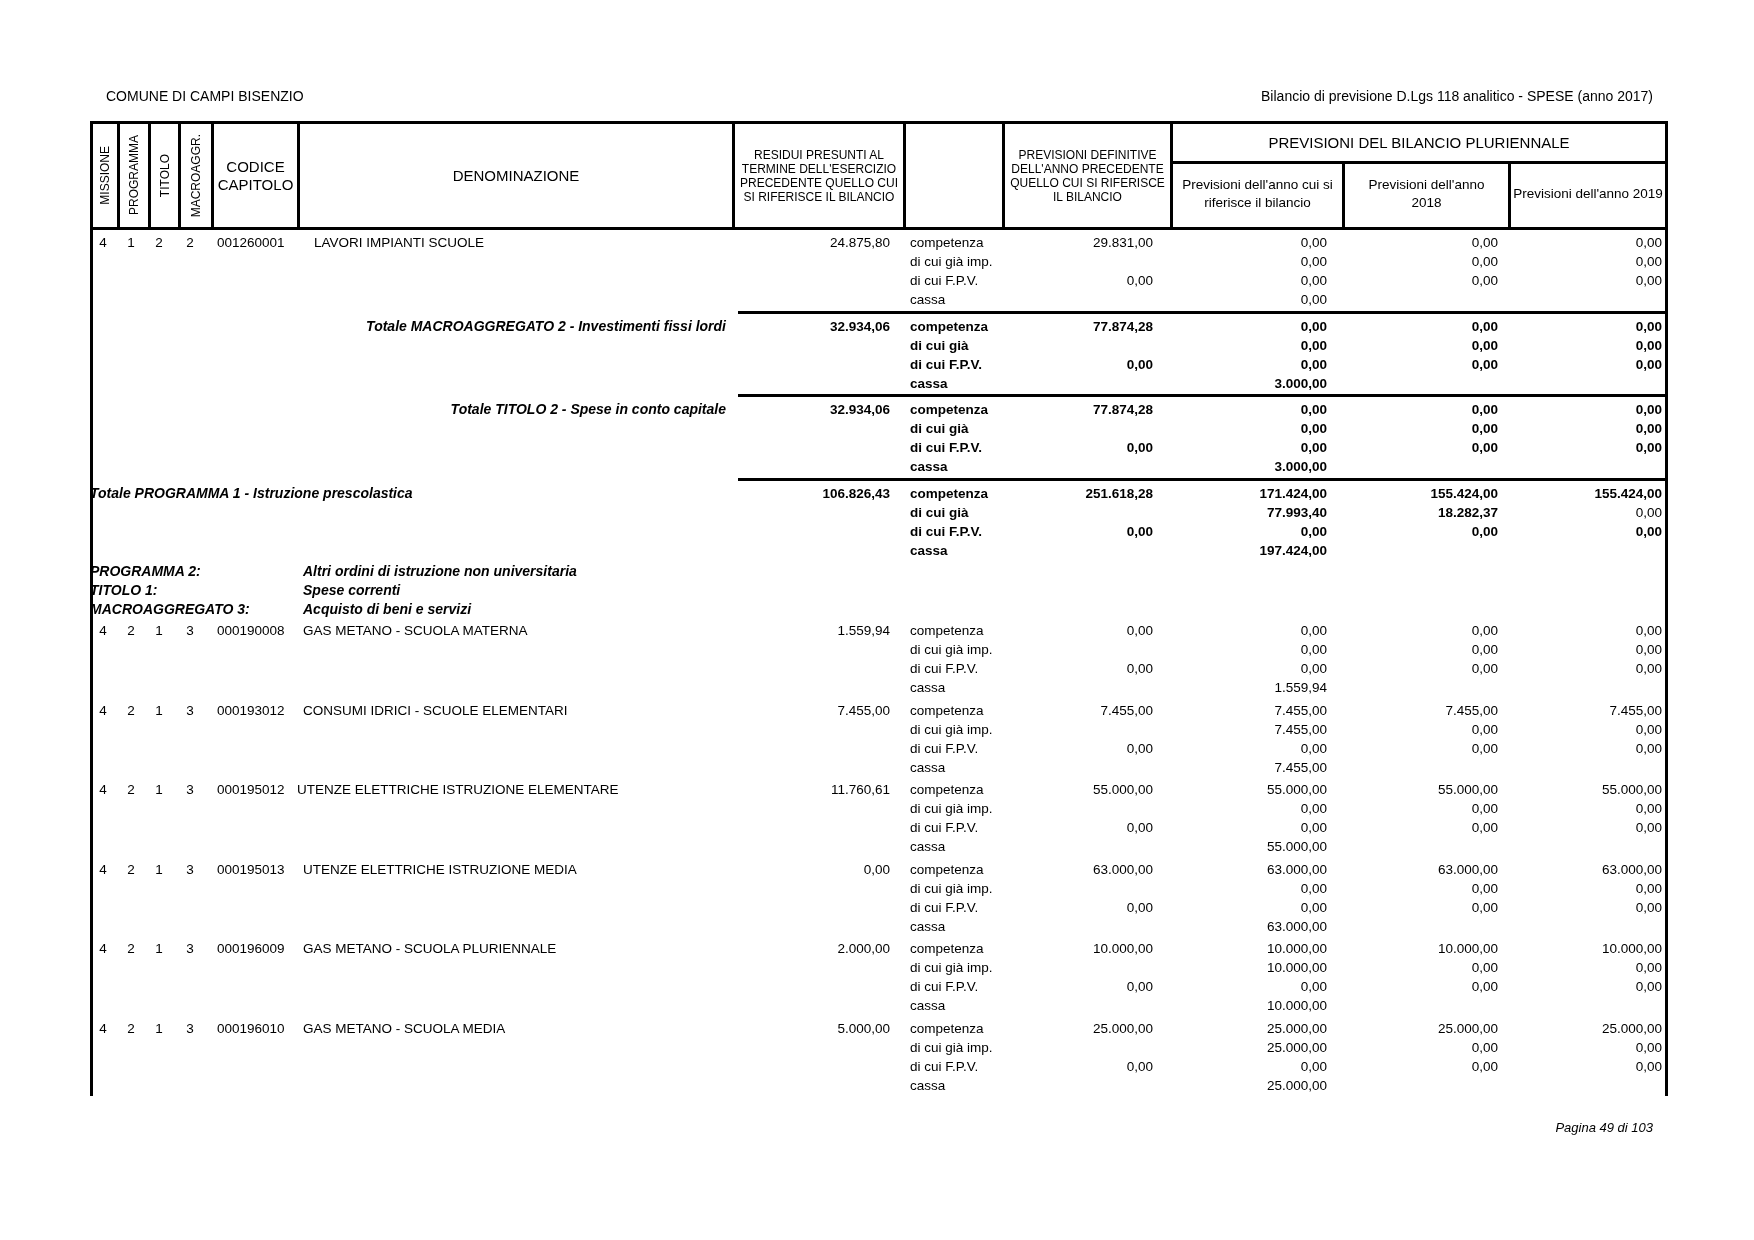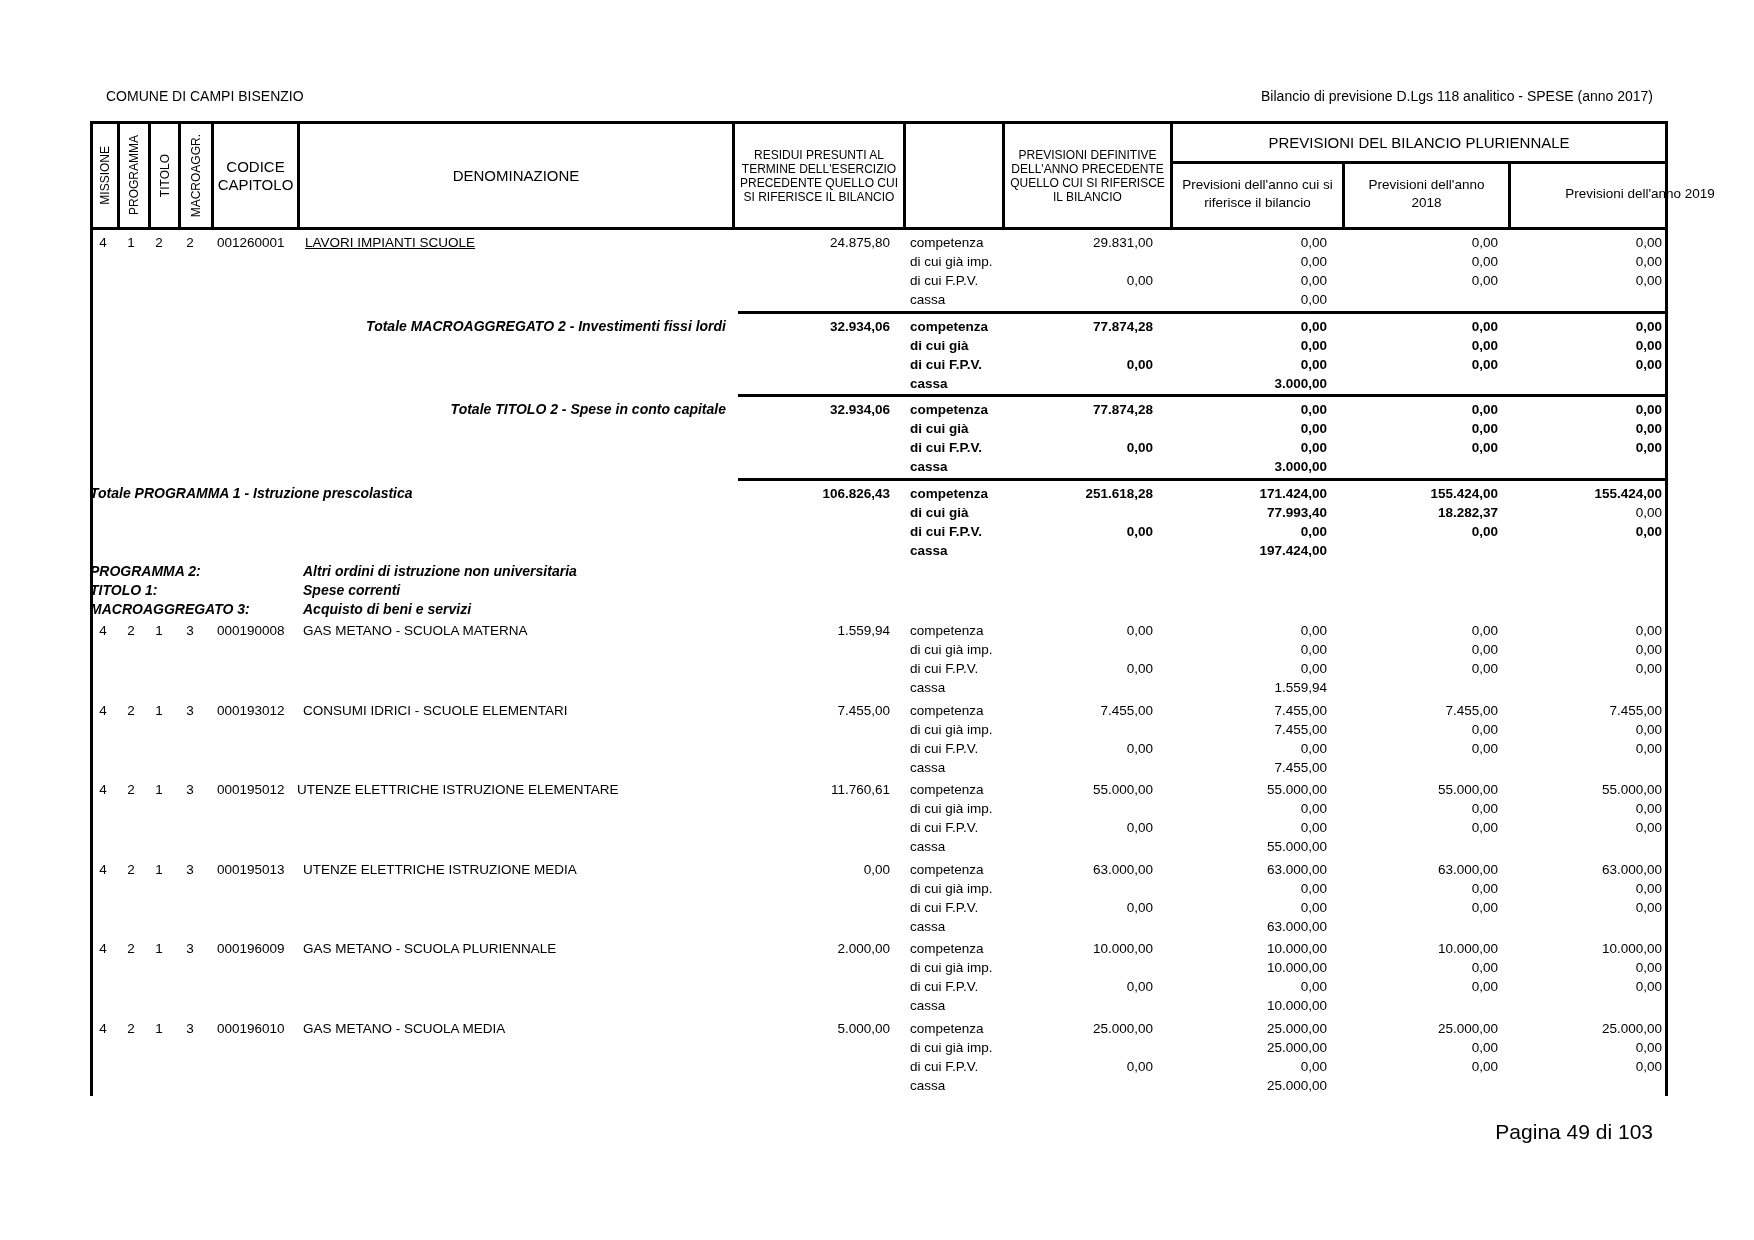--- a/index.html
+++ b/index.html
@@ -1,21 +1,21 @@
 <!DOCTYPE html>
 <html><head>
 <meta charset="utf-8">
 <style>
   html, body { margin:0; padding:0; background:#fff; }
   body { width:1754px; height:1240px; position:relative; overflow:hidden;
          font-family:"Liberation Sans", sans-serif; color:#000; }
   .abs { position:absolute; }
   .hdr-left { left:106px; top:88px; font-size:14px; }
   .hdr-right { right:101px; top:88px; font-size:14px;margin-left:44px; }
-  .footer { right:101px; top:1120px; font-size:21px; }
+  .footer { right:101px; top:1120px; font-size:13px; font-style:italic; }
 
   #table { position:absolute; left:90px; top:121px; width:1578px; height:975px; }
   .thead { position:absolute; left:0; top:0; width:1578px; height:109px;
            border:3px solid #000; box-sizing:border-box; }
   .hcell { position:absolute; top:0; height:103px; border-right:3px solid #000;
            box-sizing:border-box; display:flex; align-items:center; justify-content:center;
            text-align:center; font-size:12px; line-height:14px; }
   .hcell.vert span { writing-mode:vertical-rl; transform:rotate(180deg); font-size:12px; white-space:nowrap; }
   .hcell.big { font-size:15px; line-height:18px; }
   .hcell.plur { height:40px; border-bottom:3px solid #000; font-size:15px; }
@@ -55,21 +55,21 @@
         <span>MACROAGGR.</span>
       </div>
     <div class="hcell big" style="left:207px;width:435px;">DENOMINAZIONE</div>
     <div class="hcell big" style="left:121px;width:86px;padding:0 6px;">CODICE CAPITOLO</div>
     <div class="hcell" style="left:642px;width:171px;padding:0 2px;">RESIDUI PRESUNTI AL TERMINE DELL'ESERCIZIO PRECEDENTE QUELLO CUI SI RIFERISCE IL BILANCIO</div>
     <div class="hcell" style="left:813px;width:99px;"></div>
     <div class="hcell" style="left:912px;width:168px;padding:0 4px;">PREVISIONI DEFINITIVE DELL'ANNO PRECEDENTE QUELLO CUI SI RIFERISCE IL BILANCIO</div>
     <div class="hcell plur last" style="left:1080px;width:492px;">PREVISIONI DEL BILANCIO PLURIENNALE</div>
     <div class="hcell sub" style="left:1080px;width:172px;padding:0 6px;">Previsioni dell'anno cui si riferisce il bilancio</div>
     <div class="hcell sub" style="left:1252px;width:166px;padding:0 12px;">Previsioni dell'anno 2018</div>
-    <div class="hcell sub last" style="left:1470px;width:154px;">Previsioni dell'anno 2019</div>
+    <div class="hcell sub last" style="left:1418px;width:154px;">Previsioni dell'anno 2019</div>
   </div>
   <div class="tbody-border"></div>
   <div id="rows">
       <div class="row" style="top:112px;height:76px;">
         <div class="num" style="top:0;left:650px;width:150px;">24.875,80</div>
         <div class="lbl" style="top:0px;">competenza</div>
         <div class="lbl" style="top:19px;">di cui già imp.</div>
         <div class="lbl" style="top:38px;">di cui F.P.V.</div>
         <div class="lbl" style="top:57px;">cassa</div>
         <div class="num" style="top:0px;left:913px;width:150px;">29.831,00</div>
@@ -82,21 +82,21 @@
         <div class="num" style="top:19px;left:1258px;width:150px;">0,00</div>
         <div class="num" style="top:38px;left:1258px;width:150px;">0,00</div>
         <div class="num" style="top:0px;left:1422px;width:150px;">0,00</div>
         <div class="num" style="top:19px;left:1422px;width:150px;">0,00</div>
         <div class="num" style="top:38px;left:1422px;width:150px;">0,00</div>
         <div class="c" style="left:3px;width:20px;text-align:center;line-height:19px;">4</div>
         <div class="c" style="left:31px;width:20px;text-align:center;line-height:19px;">1</div>
         <div class="c" style="left:59px;width:20px;text-align:center;line-height:19px;">2</div>
         <div class="c" style="left:90px;width:20px;text-align:center;line-height:19px;">2</div>
         <div class="c" style="left:127px;line-height:19px;">001260001</div>
-        <div class="c" style="left:215px;line-height:19px;text-decoration:underline;">LAVORI IMPIANTI SCUOLE</div>
+        <div class="c" style="left:224px;line-height:19px;">LAVORI IMPIANTI SCUOLE</div>
       </div>
       <div class="sepline" style="top:190px;left:648px;width:930px;"></div>
       <div class="row" style="top:196px;height:76px;">
         <div class="num bold" style="top:0;left:650px;width:150px;">32.934,06</div>
         <div class="lbl bold" style="top:0px;">competenza</div>
         <div class="lbl bold" style="top:19px;">di cui già</div>
         <div class="lbl bold" style="top:38px;">di cui F.P.V.</div>
         <div class="lbl bold" style="top:57px;">cassa</div>
         <div class="num bold" style="top:0px;left:913px;width:150px;">77.874,28</div>
         <div class="num bold" style="top:38px;left:913px;width:150px;">0,00</div>

